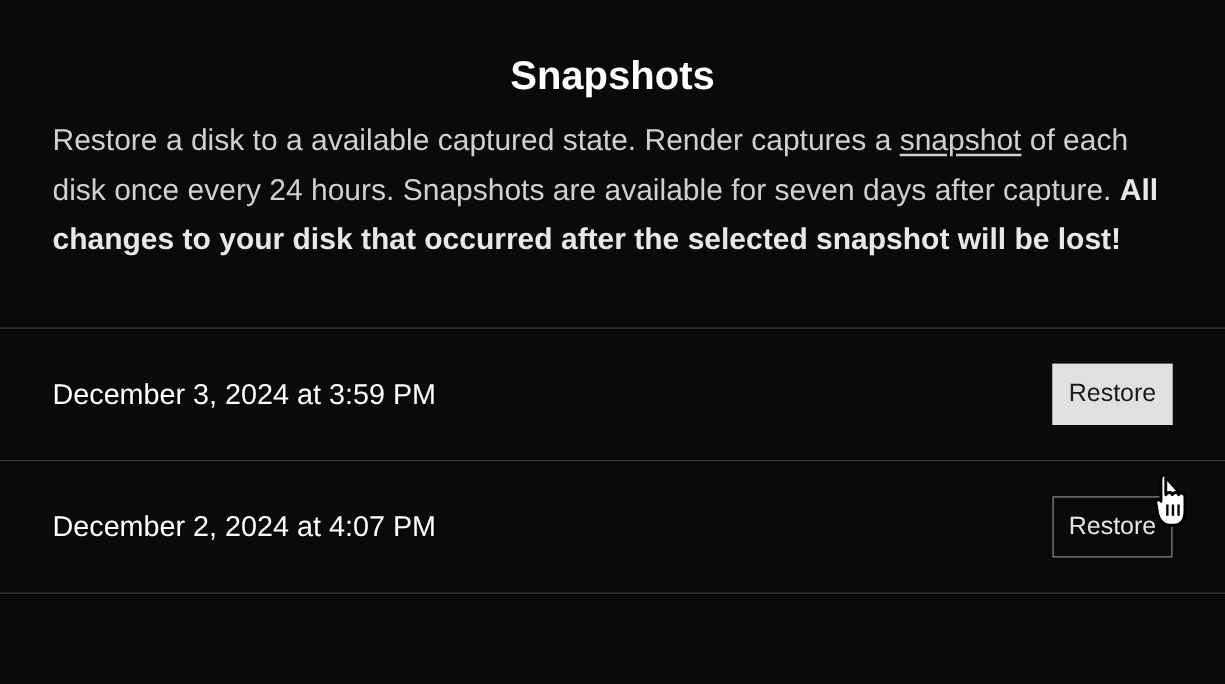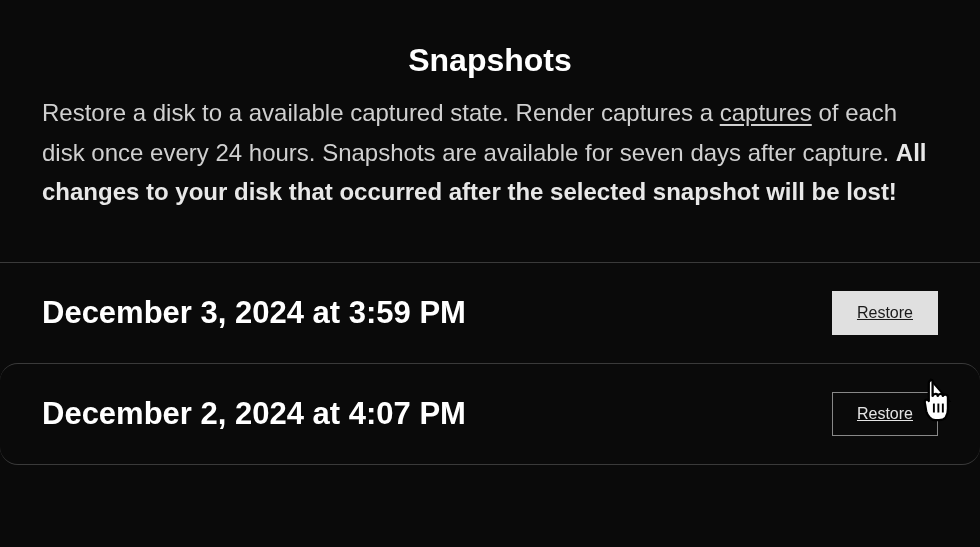--- a/index.html
+++ b/index.html
@@ -46,36 +46,34 @@
     }
     .snapshot-row {
       display: flex;
       justify-content: space-between;
       align-items: center;
       padding: 28px 42px;
       border-top: 1px solid #3a3a3a;
     }
     .snapshot-row:last-child {
       border-bottom: 1px solid #3a3a3a;
-      border-radius: 18px;
     }
     .snapshot-date {
-      font-size: 31px;
-      font-weight: 700;
+      font-size: 23px;
+      font-weight: 400;
       color: #ffffff;
     }
     .restore-btn {
-      font-size: 16px;
-      padding: 12px 24px;
+      font-size: 20px;
+      padding: 12px 12px;
       border: 1px solid #888;
       background-color: transparent;
       color: #e5e5e5;
       cursor: pointer;
       font-family: inherit;
-      text-decoration: underline;
     }
     .restore-btn.hovered {
       background-color: #e0e0e0;
       color: #1a1a1a;
       border-color: #e0e0e0;
     }
     .cursor-icon {
       position: absolute;
       top: 378px;
       left: 918px;
@@ -85,21 +83,21 @@
       width: 42px;
       height: 46px;
     }
   </style>
 </head>
 <body>
 
 <div class="header">
   <h1 class="title">Snapshots</h1>
   <p class="description">
-    <span>Restore a disk to a available captured state. Render captures a </span><a href="#" class="link">captures</a><span> of each disk once every 24 hours. Snapshots are available for seven days after capture. </span><strong class="bold">All changes to your disk that occurred after the selected snapshot will be lost!</strong>
+    <span>Restore a disk to a available captured state. Render captures a </span><a href="#" class="link">snapshot</a><span> of each disk once every 24 hours. Snapshots are available for seven days after capture. </span><strong class="bold">All changes to your disk that occurred after the selected snapshot will be lost!</strong>
   </p>
 </div>
 
 <div class="snapshot-list">
   <div class="snapshot-row">
     <div class="snapshot-date">December 3, 2024 at 3:59 PM</div>
     <button class="restore-btn hovered">Restore</button>
   </div>
   <div class="snapshot-row">
     <div class="snapshot-date">December 2, 2024 at 4:07 PM</div>

